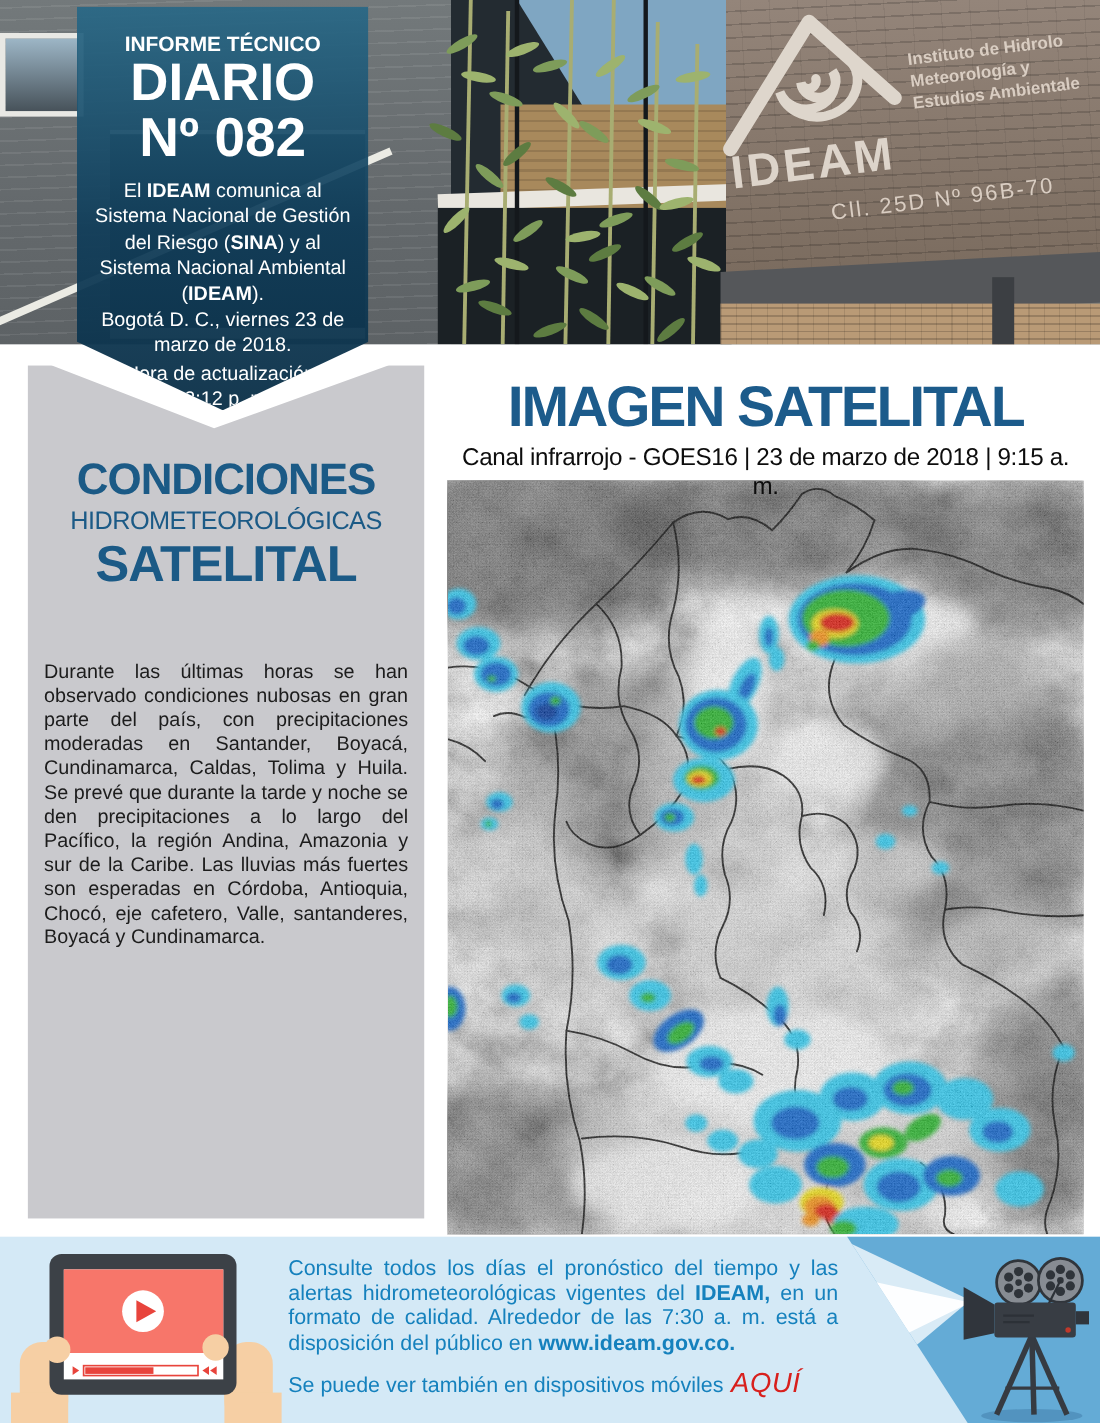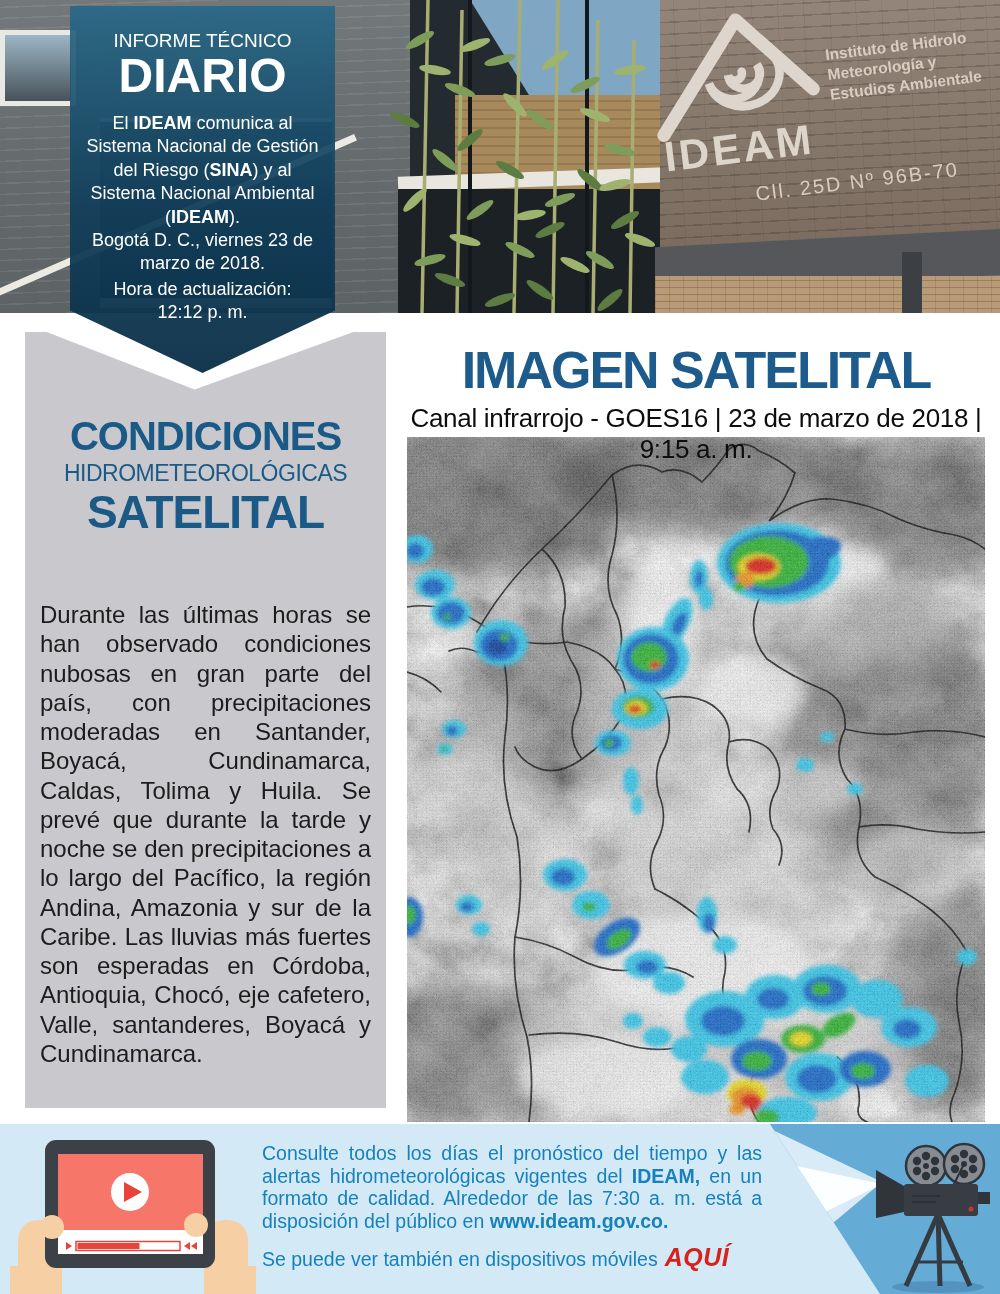--- a/index.html
+++ b/index.html
@@ -47,51 +47,51 @@
   .logo-word{left:10px;top:116px;font-size:42px;font-weight:bold;letter-spacing:3px;color:#ddd4ca;}
   .sign-lines{left:182px;top:48px;width:190px;font-size:15.5px;font-weight:bold;
      line-height:1.3;color:#d9cdc2;white-space:nowrap;}
   .address{left:96px;top:176px;font-size:20px;letter-spacing:2px;color:#d9cdc2;white-space:nowrap;}
 
   
   .pennant{left:70px;top:6px;width:265px;height:367px;z-index:3;
      background:linear-gradient(180deg,rgba(41,104,134,.93),rgba(18,62,90,.95) 55%,rgba(11,48,72,.96));
      clip-path:polygon(0 0,100% 0,100% 83%,50% 100%,0 83%);
      color:#fff;text-align:center;}
-  .pn-kicker{margin-top:24px;font-size:19px;font-weight:normal;}
+  .pn-kicker{margin-top:24px;font-size:19px;font-weight:bold;}
   .pn-title{margin-top:0;font-size:48px;font-weight:bold;line-height:1.0;}
   .pn-num{font-size:50px;font-weight:bold;line-height:1.0;margin-top:0px;}
   .pn-body{margin:12px 13px 0 13px;font-size:18px;line-height:1.3;}
   .pn-line{margin:0 13px;font-size:18px;line-height:1.3;}
 
   
   .panel{left:25px;top:332px;width:361px;height:776px;background:#c9c9cd;z-index:2;
      clip-path:polygon(0 0,6% 0,47% 7.4%,91% 0,100% 0,100% 100%,0 100%);}
   .cond-head{left:25px;top:415px;width:361px;text-align:center;color:#1b5a86;z-index:4;}
   .ch1{font-size:40px;font-weight:bold;letter-spacing:-1px;line-height:1.05;}
   .ch2{font-size:23px;font-weight:normal;letter-spacing:-0.5px;line-height:1.1;margin-top:4px;}
   .ch3{font-size:46px;font-weight:bold;letter-spacing:-1px;line-height:1.05;margin-top:2px;}
-  .cond-par{left:40px;top:600px;width:331px;font-size:24px;line-height:1.22;color:#1c1c1c;
+  .cond-par{left:40px;top:600px;width:331px;font-size:18px;line-height:1.22;color:#1c1c1c;
      text-align:justify;z-index:4;}
 
   
   .sat-title{left:407px;top:344px;width:578px;text-align:center;color:#1c5b8b;
      font-size:52px;font-weight:bold;letter-spacing:-2px;line-height:1;z-index:4;}
   .sat-caption{left:407px;top:403px;width:578px;text-align:center;color:#0d0d0d;
-     font-size:26px;letter-spacing:-0.3px;z-index:4;}
+     font-size:22px;letter-spacing:-0.3px;z-index:4;}
   .satimg{left:407px;top:437px;width:578px;height:685px;z-index:2;}
 
   
   .footer{left:0;top:1124px;width:836px;height:170px;z-index:5;}
   .footer svg{position:absolute;left:0;top:0;}
   .ftext{position:absolute;left:262px;top:18px;width:500px;color:#1581bd;}
   .ftext p{margin:0;font-size:19.5px;line-height:1.16;text-align:justify;}
   .ftext b{font-weight:bold;}
   .fline2{margin-top:11px !important;text-align:left !important;}
-  .cta{font-size:25px;font-weight:bold;font-style:italic;color:#d8201d;text-decoration:none;
+  .cta{font-size:25px;font-weight:normal;font-style:italic;color:#d8201d;text-decoration:none;
      margin-left:7px;letter-spacing:0.5px;}
 </style>
 </head>
 <body>
 
 <div class="page">
 
   <div class="abs photo">
     <div class="abs bldg-left">
       <div class="brickrows"></div>
@@ -176,20 +176,21 @@
         <div>Meteorología y</div>
         <div>Estudios Ambientale</div>
       </div>
       <div class="abs address">Cll. 25D  Nº 96B-70</div>
     </div>
   </div>
 
   <div class="abs pennant">
     <div class="pn-kicker">INFORME TÉCNICO</div>
     <div class="pn-title">DIARIO</div>
+    <div class="pn-num">Nº 082</div>
     <p class="pn-body"><span>El </span><b>IDEAM</b><span> comunica al Sistema Nacional de Gestión del Riesgo (</span><b>SINA</b><span>) y al Sistema Nacional Ambiental (</span><b>IDEAM</b><span>).</span></p>
     <p class="pn-line">Bogotá D. C., viernes 23 de marzo de 2018.</p>
     <p class="pn-line" style="margin-top:2px;">Hora de actualización:</p>
     <p class="pn-line" style="margin-top:0;">12:12 p. m.</p>
   </div>
 
   <div class="abs panel"></div>
   <div class="abs cond-head">
     <div class="ch1">CONDICIONES</div>
     <div class="ch2">HIDROMETEOROLÓGICAS</div>

